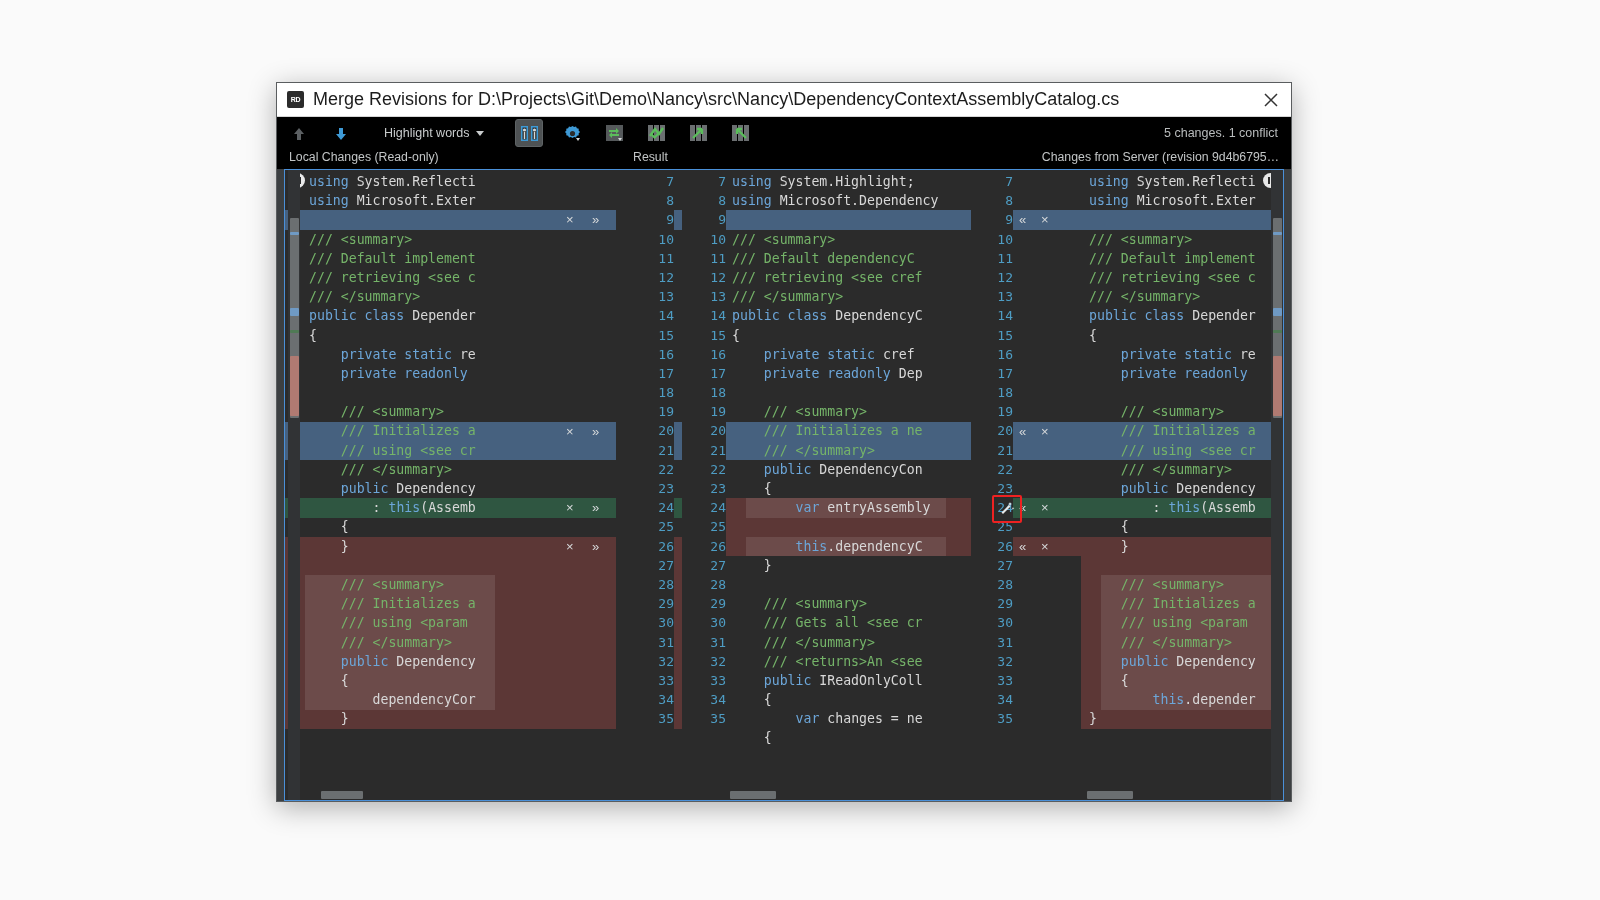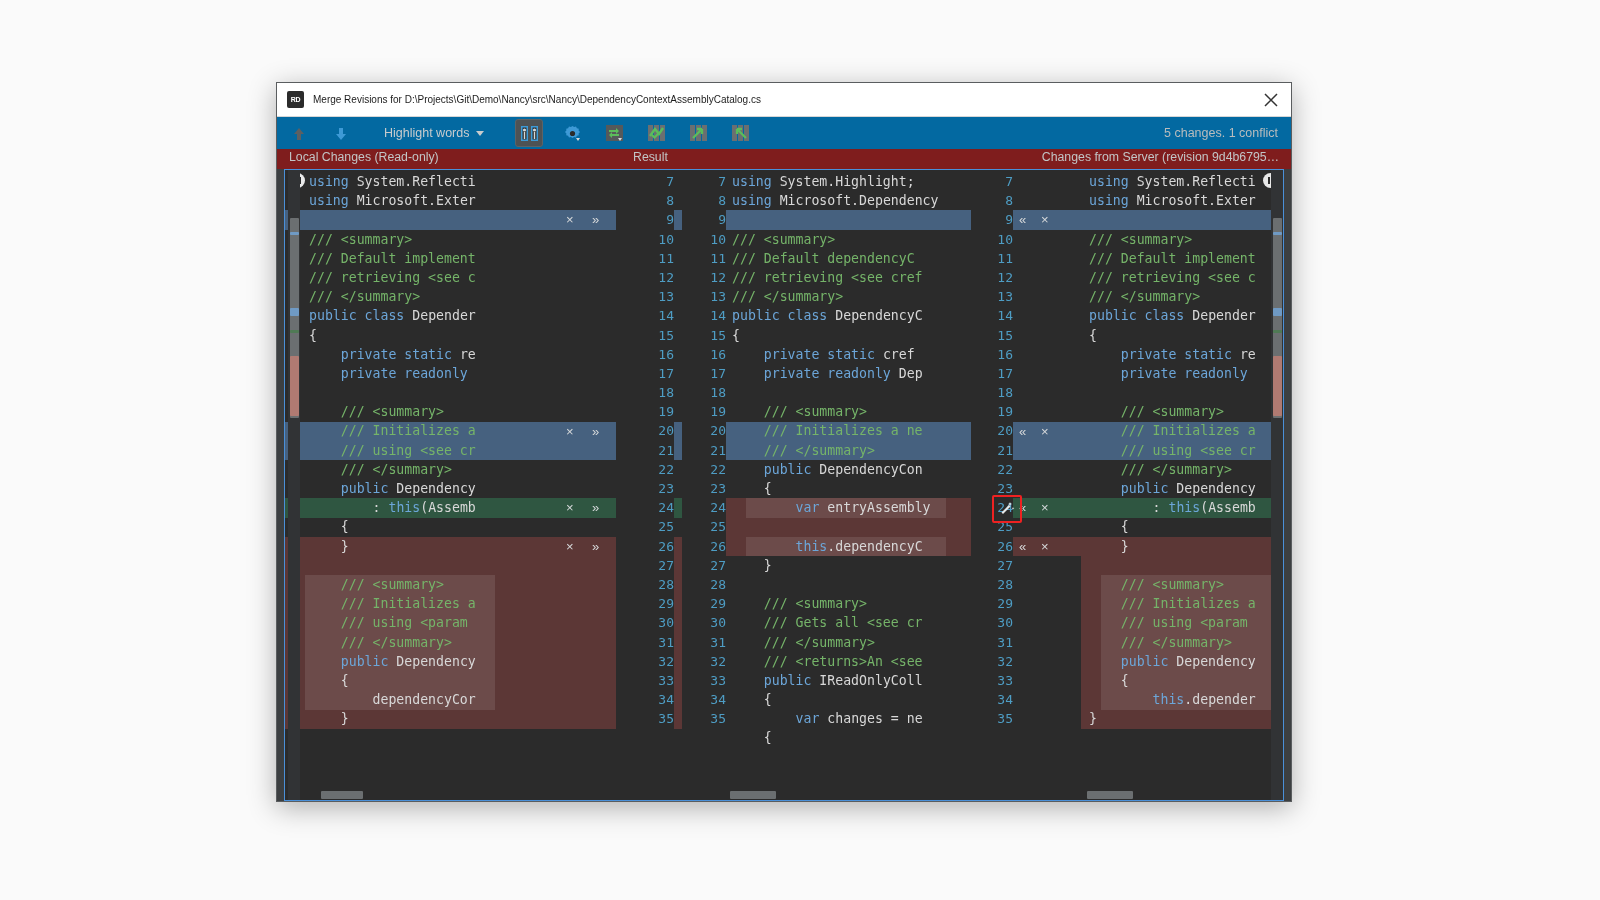--- a/index.html
+++ b/index.html
@@ -24,47 +24,47 @@
   .titlebar .app-icon{
     width:17px;height:17px;background:#2b2b2b;border-radius:2px;
     position:relative;flex:0 0 auto;margin-right:9px;
   }
   .titlebar .app-icon::before{
     content:"RD";position:absolute;left:0;top:0;width:100%;height:100%;
     color:#fff;font-size:7px;line-height:17px;text-align:center;
     font-family:"Liberation Sans",sans-serif;font-weight:bold;letter-spacing:-.4px;
   }
   .titlebar .title{
-    flex:1 1 auto;color:#1c1c1c;font-size:10px;white-space:nowrap;overflow:hidden;
+    flex:1 1 auto;color:#1c1c1c;font-size:18px;white-space:nowrap;overflow:hidden;
   }
   .titlebar .close{
     width:28px;height:26px;flex:0 0 auto;position:relative;cursor:pointer;
   }
   .titlebar .close svg{position:absolute;left:7px;top:6px;}
 
   
   .toolbar{
-    height:32px;background:#0369a1;display:flex;align-items:center;
+    height:32px;background:#000000;display:flex;align-items:center;
     padding:0 10px 0 9px;flex:0 0 auto;gap:16px;
   }
   .tb-btn{
     width:26px;height:26px;display:flex;align-items:center;justify-content:center;
     cursor:pointer;border-radius:3px;position:relative;
   }
   .tb-btn.sel{background:#4e5254;border:1px solid #5e6365;}
   .combo{
     height:21px;display:flex;align-items:center;gap:7px;padding:0 7px 0 8px;
     margin:0 8px 0 6px;color:#c9cccd;font-size:12.5px;cursor:pointer;white-space:nowrap;
   }
   .caret{width:0;height:0;border-left:4px solid transparent;border-right:4px solid transparent;border-top:5px solid #c9cccd;}
   .tb-spacer{flex:1 1 auto;}
   .tb-status{color:#b9bcbd;font-size:12.5px;white-space:nowrap;padding-right:3px;}
 
   
-  .colheads{height:20px;background:#7f1d1d;position:relative;flex:0 0 auto;padding-left:24px;}
+  .colheads{height:20px;background:#000000;position:relative;flex:0 0 auto;padding-left:24px;}
   .colheads span{position:absolute;top:1px;color:#c2c5c6;font-size:12.3px;white-space:nowrap;}
   .ch-left{left:12px;}
   .ch-mid{left:356px;}
   .ch-right{right:12px;}
 
   
   .mergearea{
     position:relative;flex:1 1 auto;margin:0 7px;background:#2b2b2b;
     border:1px solid #4a90d9;overflow:hidden;
   }

